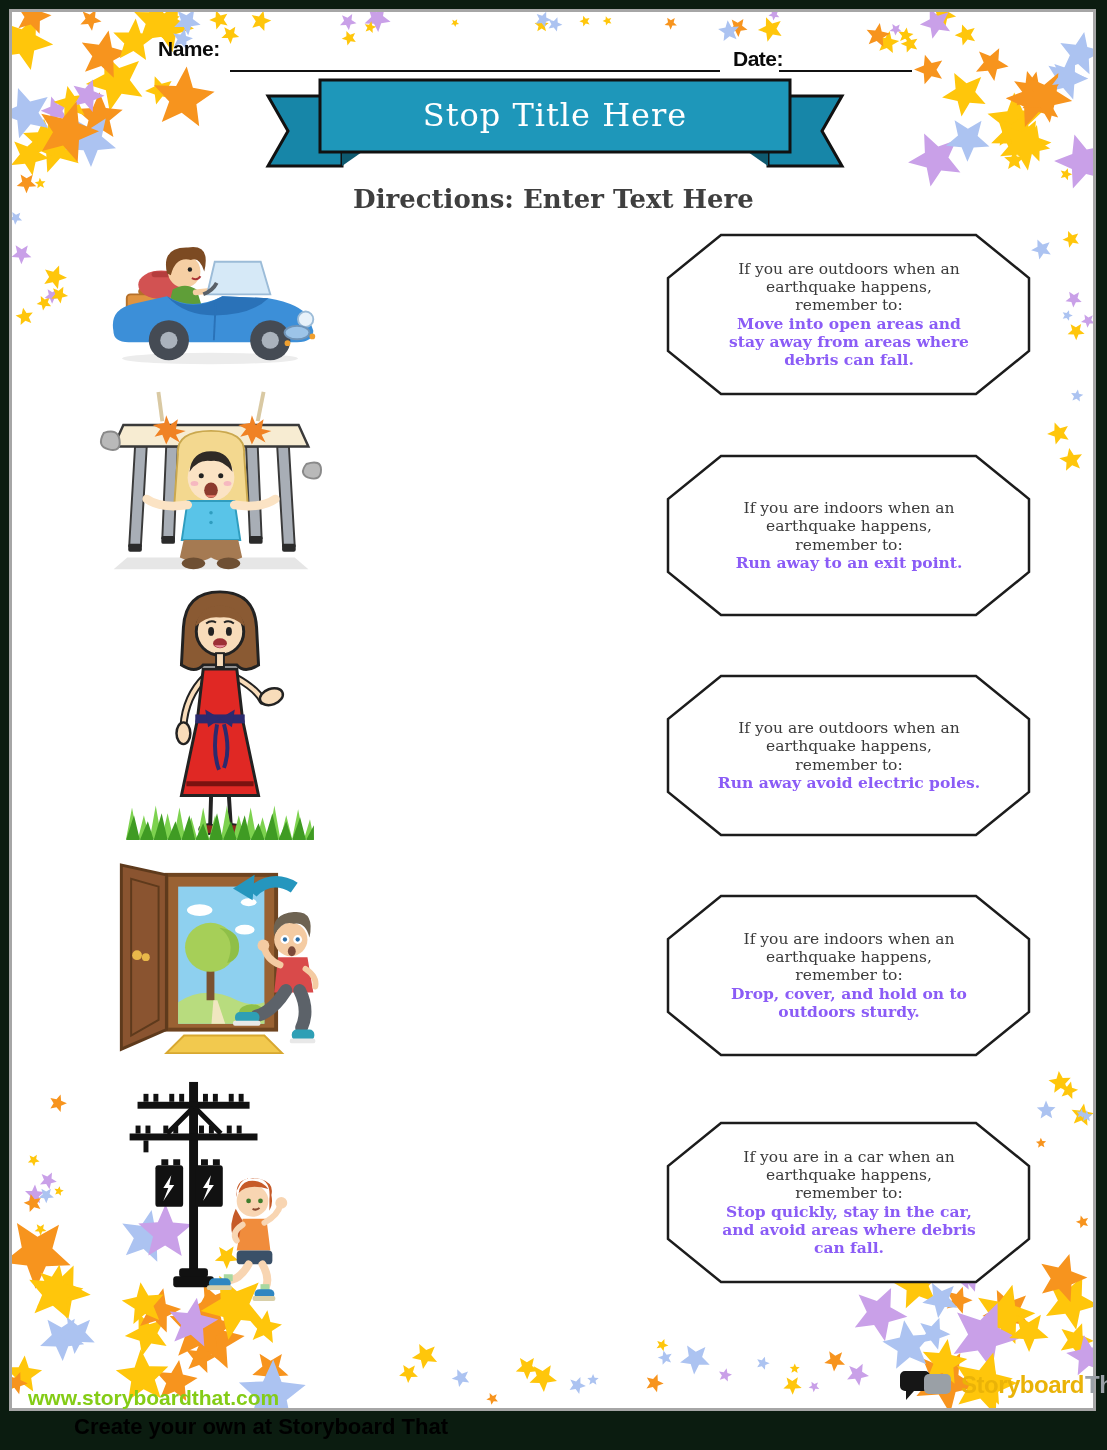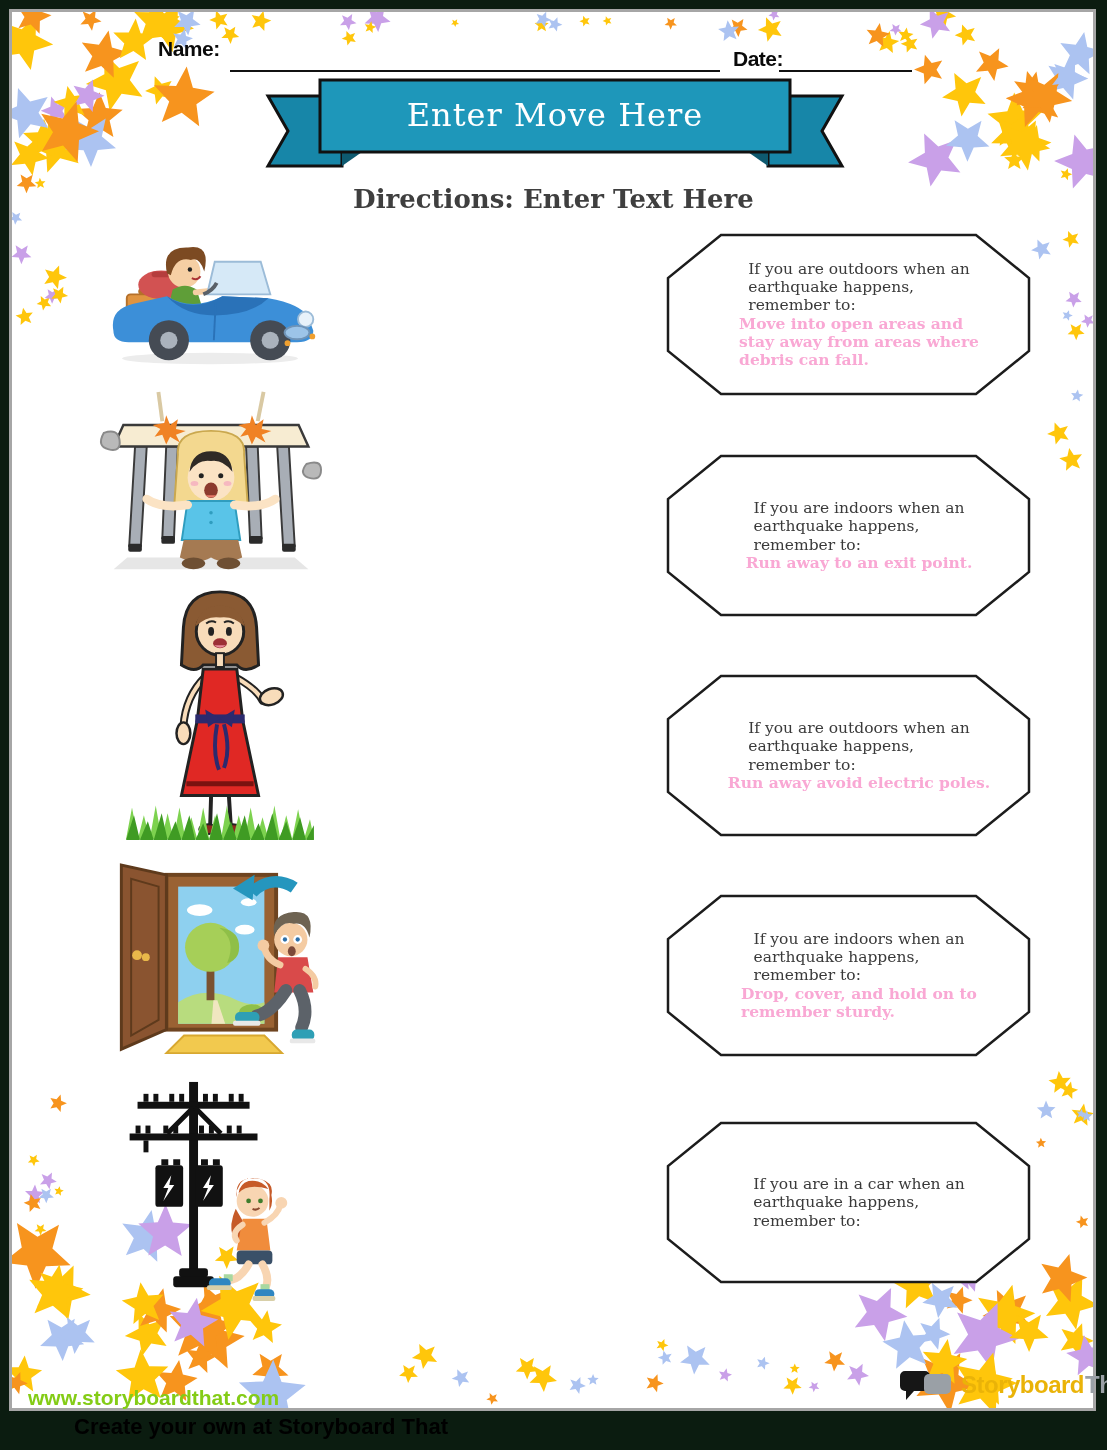--- a/index.html
+++ b/index.html
@@ -20,26 +20,26 @@
     display:flex; align-items:center; justify-content:center;
     font-family:"DejaVu Serif", serif; font-size:32px; color:#ffffff; letter-spacing:1px;
   }
   .directions{
     width:1107px; text-align:center;
     font-family:"DejaVu Serif", serif; font-weight:600; font-size:26px; color:#3f3f3f;
   }
   .card{width:367px; height:165px;}
   .card svg.oct{position:absolute; left:0; top:0;}
   .card .txt{
-    position:absolute; left:44px; top:0; width:300px; height:165px;
+    position:absolute; left:34px; top:0; width:300px; height:165px;
     display:flex; flex-direction:column; align-items:center; justify-content:center;
-    font-family:"DejaVu Serif", serif; color:#3a3a3a;
+    text-align:center; font-family:"DejaVu Serif", serif; color:#3a3a3a;
   }
   .card .intro{font-size:15.5px; line-height:1.18; white-space:pre-line;}
-  .card .action{font-size:15.5px; line-height:1.18; white-space:pre-line; font-weight:bold; color:#f9a8d4;}
+  .card .action{font-size:15.5px; line-height:1.18; white-space:pre-line; font-weight:bold; color:#8b5cf6;}
   .illu{display:block;}
   .website{font-size:21px; font-weight:bold; color:#84cc16; z-index:3;}
   .logo{display:flex; align-items:center; gap:5px; z-index:3;}
   .logo .t1{font-size:24px; font-weight:bold; color:#eab308; letter-spacing:-0.5px;}
   .logo .t2{font-size:24px; font-weight:bold; color:#9aa0a6; letter-spacing:-0.5px; margin-left:-4px;}
   .footer-banner{
     font-size:22px; font-weight:bold; color:#000000; z-index:2;margin-left:44px;
   }
 </style>
 </head>
@@ -227,21 +227,21 @@
   <div class="abs label" style="left:733px; top:47px;">Date:</div>
   <div class="abs blank" style="left:779px; top:48px; width:133px; height:22px;"></div>
 
   <svg class="abs" style="left:262px; top:76px;" width="586" height="96" viewBox="0 0 586 96">
     <polygon points="6,20 80,20 80,90 6,90 26,55" fill="#1786A8" stroke="#111" stroke-width="3"></polygon>
     <polygon points="580,20 506,20 506,90 580,90 560,55" fill="#1786A8" stroke="#111" stroke-width="3"></polygon>
     <polygon points="80,76 100,76 80,90" fill="#0E5A70"></polygon>
     <polygon points="506,76 486,76 506,90" fill="#0E5A70"></polygon>
     <rect x="58" y="4" width="470" height="72" fill="#1E97BA" stroke="#111" stroke-width="3"></rect>
   </svg>
-  <div class="abs ribbon-title" style="left:320px; top:80px; width:470px; height:70px;">Enter Move Here</div>
+  <div class="abs ribbon-title" style="left:320px; top:80px; width:470px; height:70px;">Stop Title Here</div>
 
   <div class="abs directions" style="left:0; top:184px;">Directions: Enter Text Here</div>
 
   <svg class="abs illu" style="left:100px; top:232px;" width="220" height="140" viewBox="0 0 230 140">
     <ellipse cx="115" cy="129" rx="92" ry="6" fill="#ececec"></ellipse>
     <rect x="28" y="62" width="40" height="30" rx="4" fill="#e09440" stroke="#b5702a" stroke-width="2"></rect>
     <rect x="40" y="56" width="16" height="6" rx="3" fill="#b5702a"></rect>
     <ellipse cx="64" cy="52" rx="24" ry="15" fill="#d25252"></ellipse>
     <rect x="54" y="38" width="20" height="6" rx="3" fill="#b53d3d"></rect>
     <circle cx="88" cy="38" r="17" fill="#f6cfa4"></circle>
@@ -415,21 +415,21 @@
 
   <div class="abs card" style="left:665px; top:893px;">
     <svg class="oct" width="367" height="165" viewBox="0 0 367 165">
         <polygon points="56,3 311,3 364,46 364,119 311,162 56,162 3,119 3,46" fill="#ffffff" stroke="#1c1c1c" stroke-width="2.5"></polygon>
       </svg>
     <div class="txt">
         <div class="intro">If you are indoors when an
 earthquake happens,
 remember to:</div>
         <div class="action">Drop, cover, and hold on to
-remember sturdy.</div>
+outdoors sturdy.</div>
       </div>
   </div>
 
   <svg class="abs illu" style="left:103px; top:1076px;" width="195" height="228" viewBox="0 0 195 230">
     <g fill="#111">
       <rect x="86" y="6" width="9" height="198"></rect>
       <rect x="76" y="194" width="29" height="9" rx="3"></rect>
       <rect x="70" y="202" width="41" height="11" rx="3"></rect>
       <rect x="34" y="26" width="113" height="7"></rect>
       <rect x="26" y="58" width="129" height="7"></rect>
@@ -483,20 +483,23 @@
   </svg>
 
   <div class="abs card" style="left:665px; top:1120px;">
     <svg class="oct" width="367" height="165" viewBox="0 0 367 165">
         <polygon points="56,3 311,3 364,46 364,119 311,162 56,162 3,119 3,46" fill="#ffffff" stroke="#1c1c1c" stroke-width="2.5"></polygon>
       </svg>
     <div class="txt">
         <div class="intro">If you are in a car when an
 earthquake happens,
 remember to:</div>
+        <div class="action">Stop quickly, stay in the car,
+and avoid areas where debris
+can fall.</div>
       </div>
   </div>
 
   <div class="abs website" style="left:28px; top:1386px;">www.storyboardthat.com</div>
   <div class="abs logo" style="left:900px; top:1368px;">
     <svg width="56" height="34" viewBox="0 0 56 34">
       <path d="M5 3 h20 a5 5 0 0 1 5 5 v10 a5 5 0 0 1 -5 5 h-11 l-8 9 v-9 h-1 a5 5 0 0 1 -5 -5 v-10 a5 5 0 0 1 5 -5 z" fill="#161616"></path>
       <rect x="24" y="6" width="27" height="20" rx="5" fill="#9aa0a6"></rect>
     </svg>
     <span class="t1">Storyboard</span>

